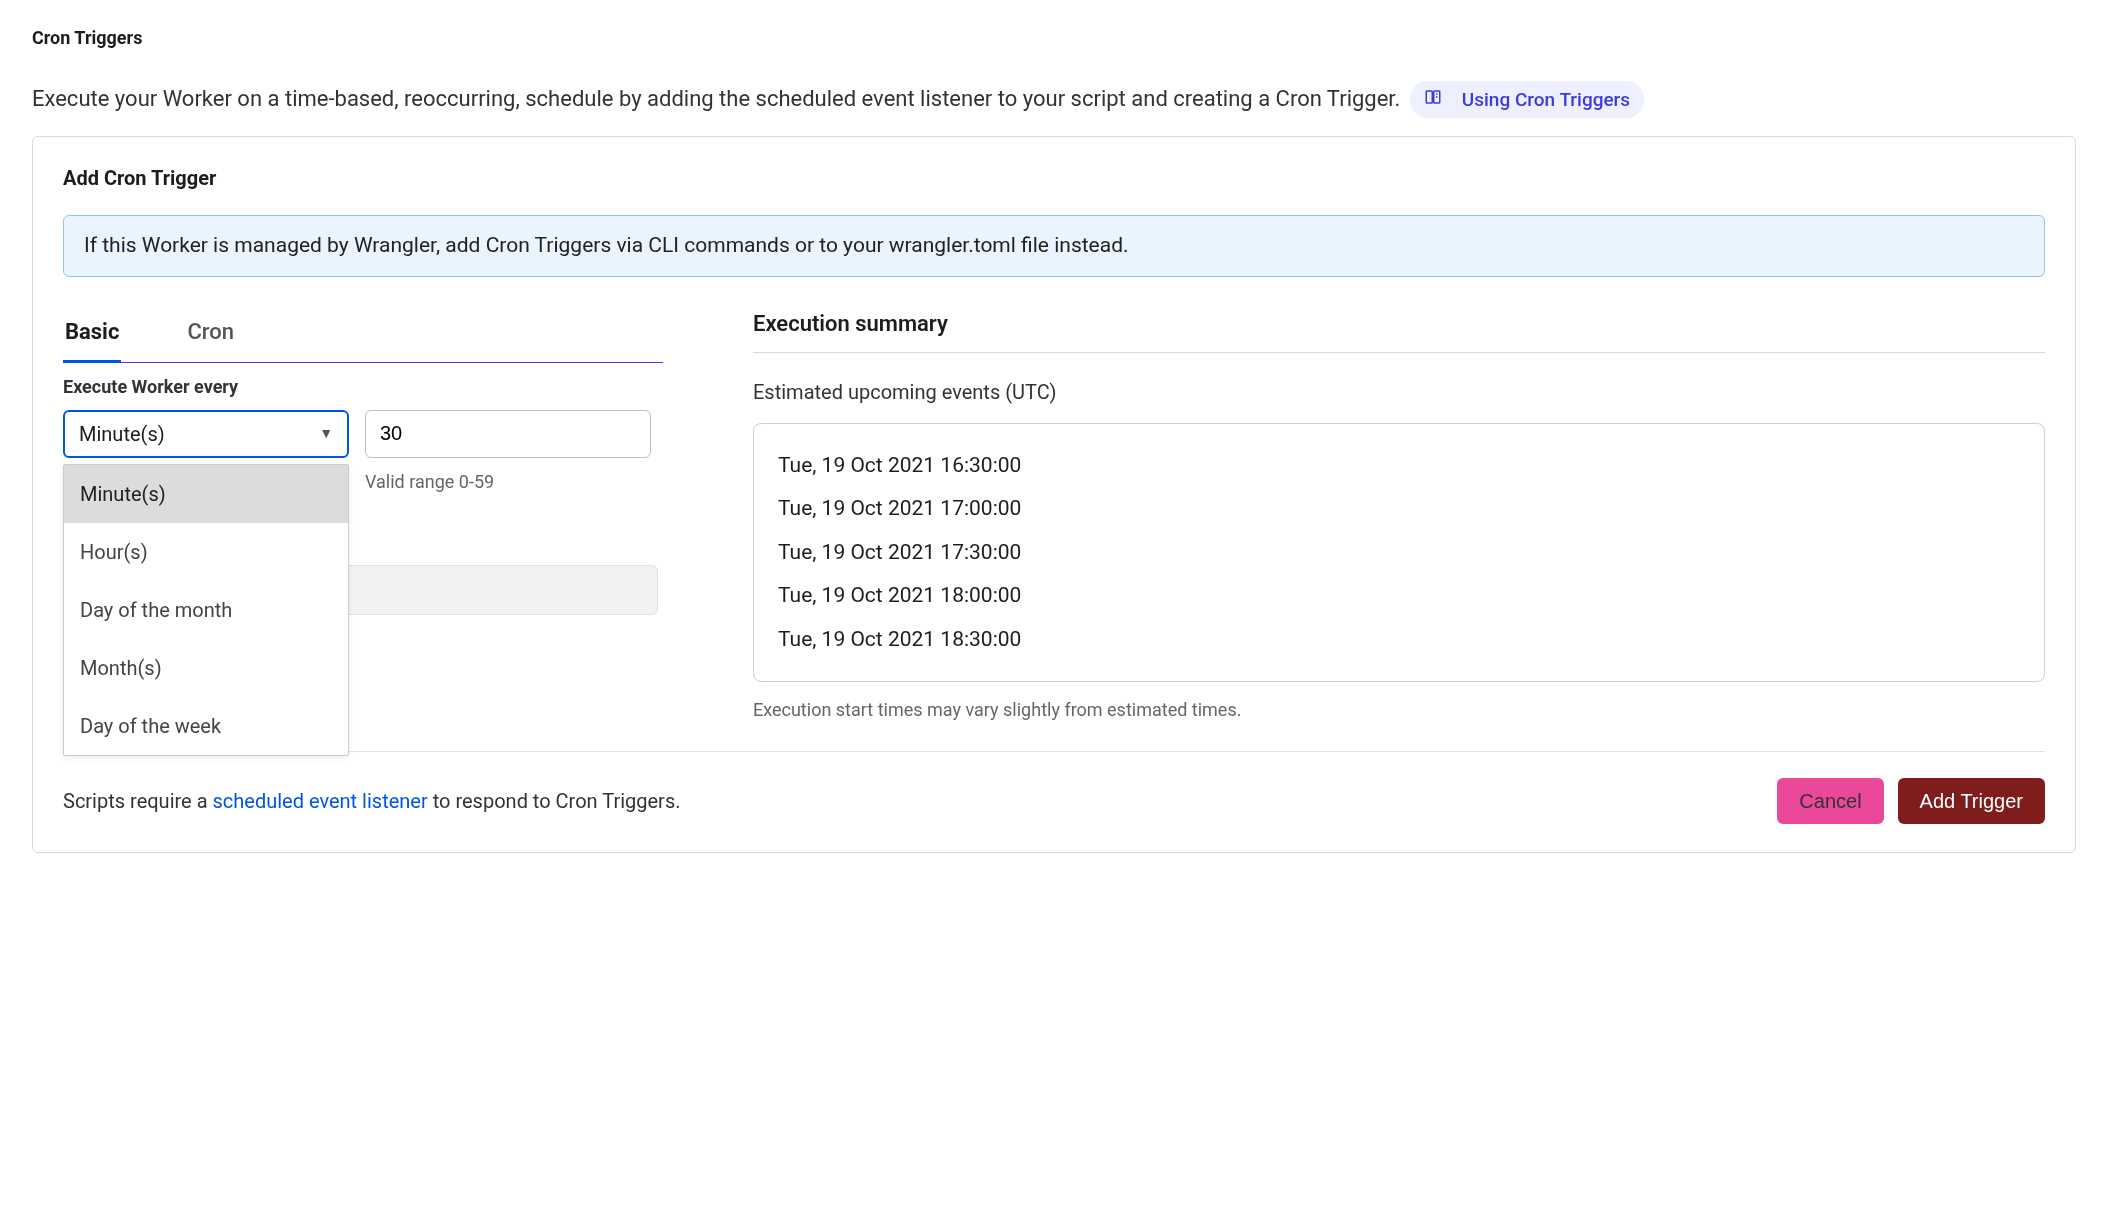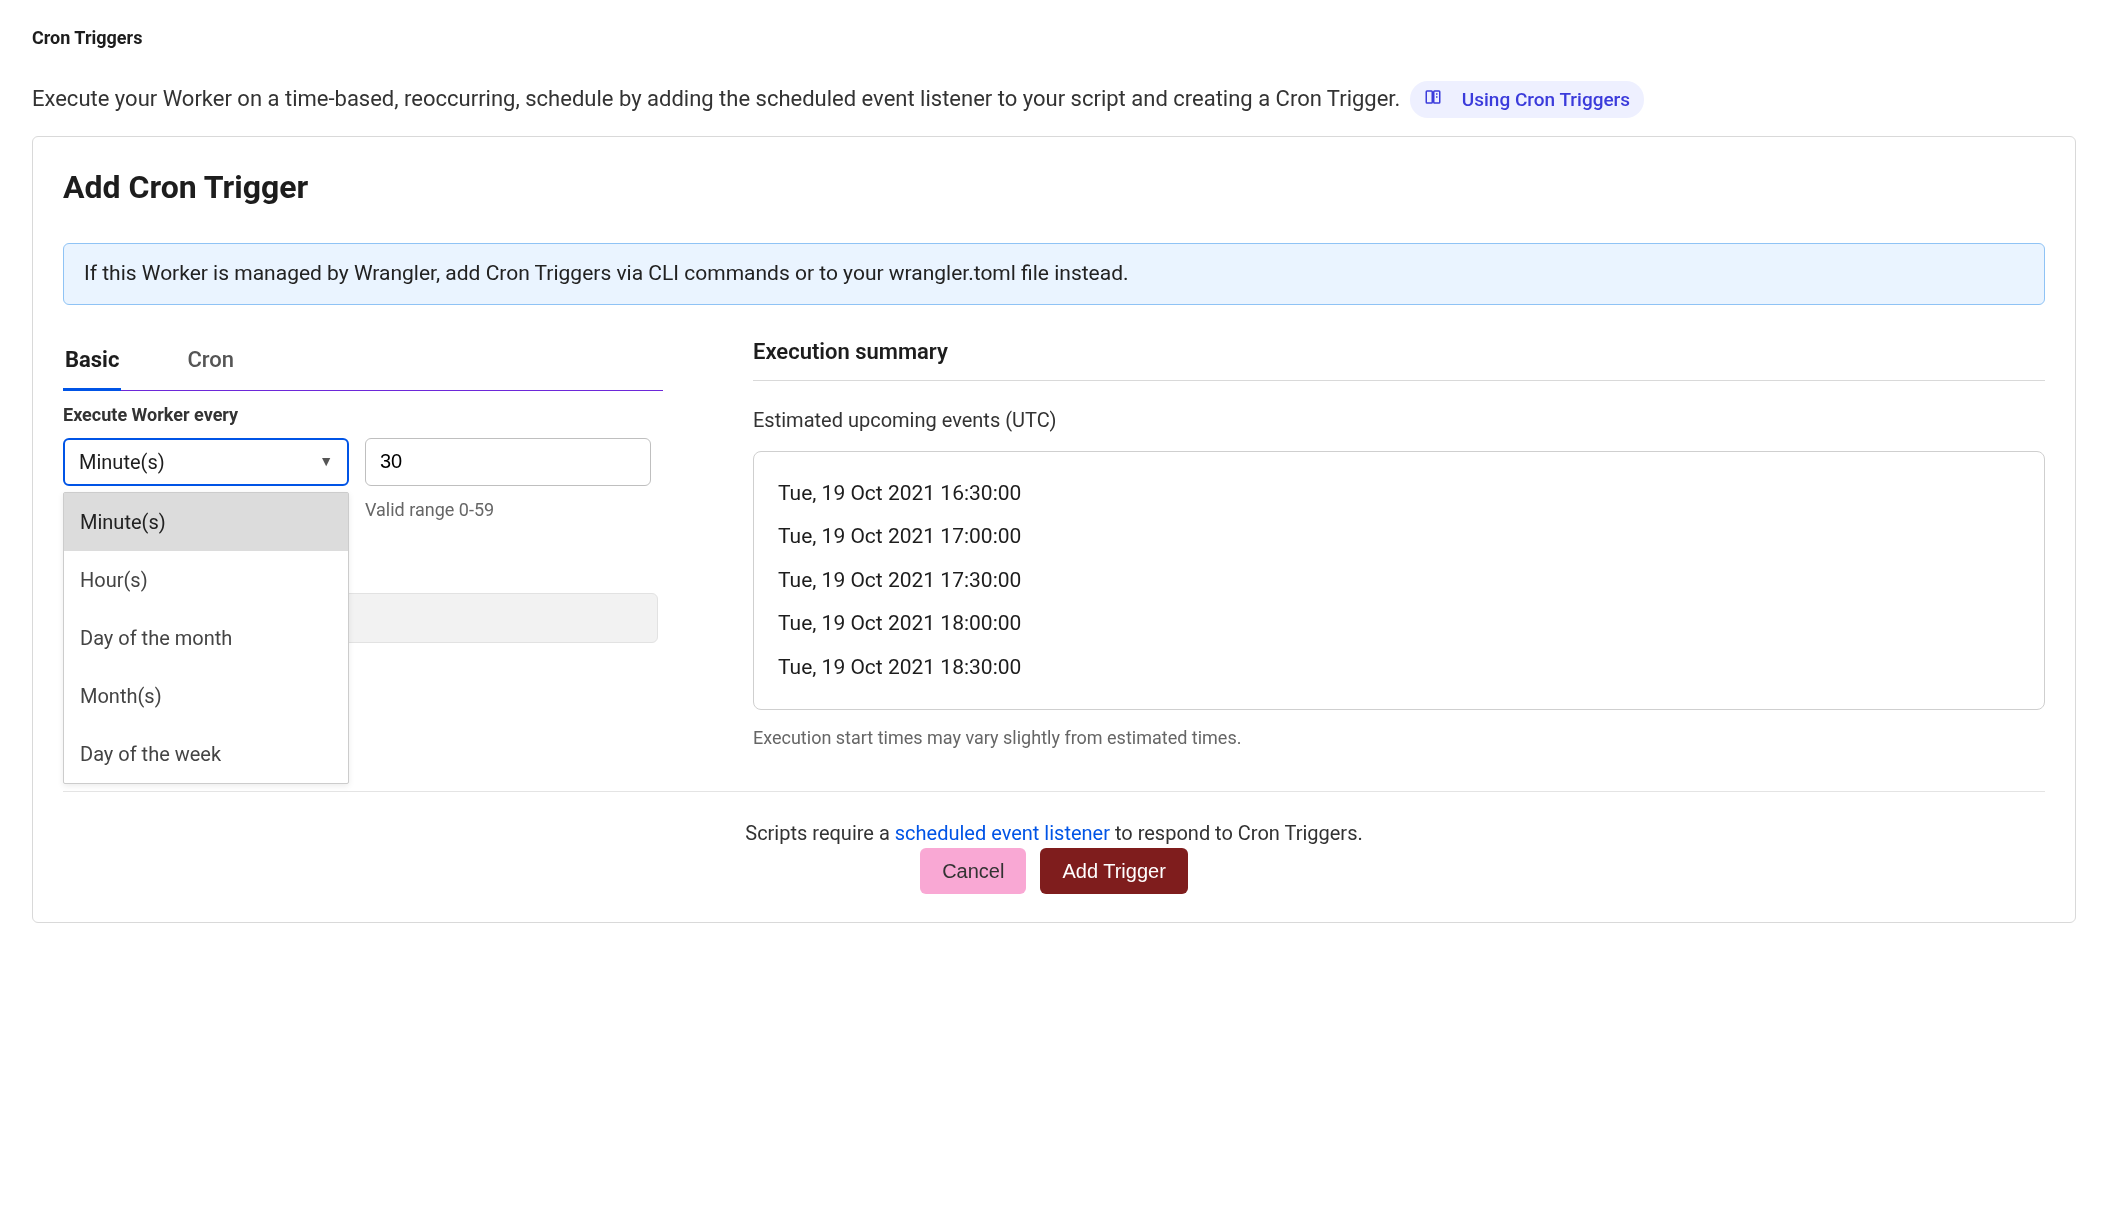--- a/index.html
+++ b/index.html
@@ -37,23 +37,23 @@
     text-decoration: none;
   }
   .badge-link svg { width: 18px; height: 18px; }
   .card {
     border: 1px solid #d9d9d9;
     border-radius: 6px;
     padding: 26px 30px 28px 30px;
     margin-top: 6px;
   }
   .card-title {
-    font-size: 32px;
-    font-weight: 700;
-    margin-bottom: 32px;
+    font-size: 20px;
+    font-weight: 700;
+    margin-bottom: 22px;
   }
   .info-banner {
     background: #eaf4ff;
     border: 1px solid #8fc3f5;
     border-radius: 6px;
     padding: 14px 20px;
     font-size: 21px;
     color: #222;
     margin-bottom: 30px;
   }
@@ -176,36 +176,35 @@
   .footnote {
     font-size: 18px;
     color: #666;
   }
   .footer-row {
     display: flex;
     justify-content: space-between;
     align-items: center;
     border-top: 1px solid #e4e4e4;
     padding-top: 26px;
-    margin-top: 40px;
-    flex-direction: column;
+    margin-top: 28px;
   }
   .footer-text { font-size: 20px; color: #333; }
   .footer-text a { color: #0054e6; text-decoration: none; }
   .btn-row { display: flex; gap: 14px; }
   .btn {
     height: 46px;
     padding: 0 22px;
     border-radius: 6px;
     font-size: 20px;
     font-weight: 500;
     border: none;
     cursor: pointer;
   }
-  .btn-secondary { background: #f9a8d4; color: #333; }
+  .btn-secondary { background: #ec4899; color: #333; }
   .btn-primary { background: #7f1d1d; color: #fff; }
 </style>
 </head>
 <body>
 
 <h1 class="page-title">Cron Triggers</h1>
 
 <p class="page-desc">
   <span>Execute your Worker on a time-based, reoccurring, schedule by adding the scheduled event listener to your script and creating a Cron Trigger.</span>
   <a class="badge-link" href="#">

